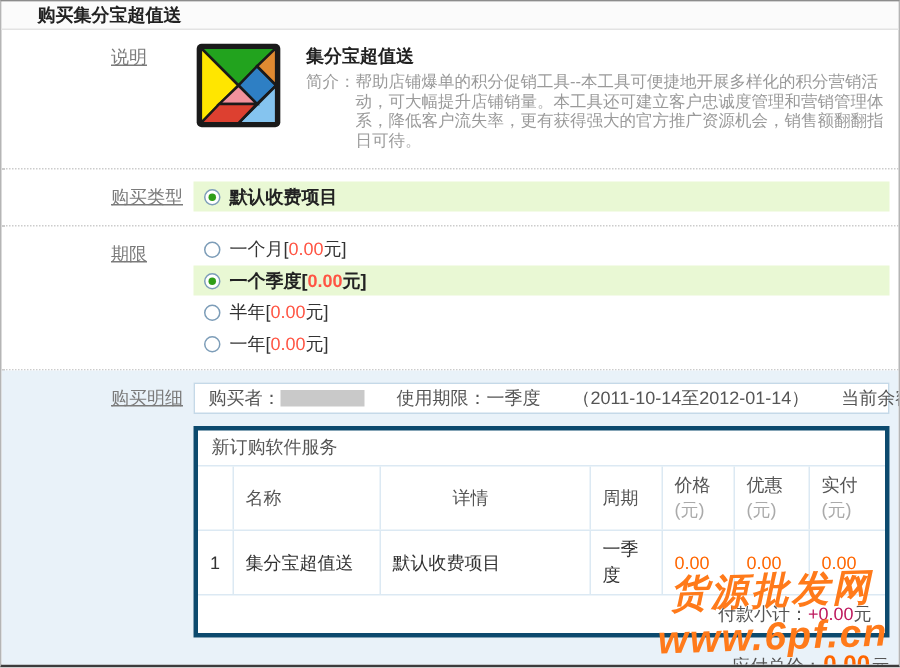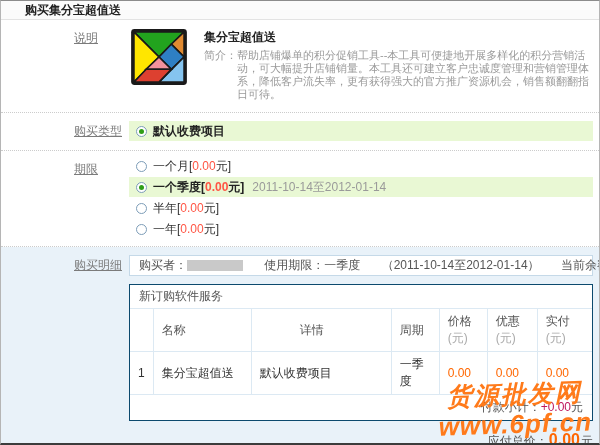--- a/index.html
+++ b/index.html
@@ -33,21 +33,21 @@
   .price-red { color:#ff5544; }
   .date-gray { color:#9a9a9a; margin-left:8px; }
   .sec-type { padding-top:8px; padding-bottom:8px; }
   .sec-duration { padding-top:5px; padding-bottom:6px; }
   
   .sec-detail { background:#e9f2f9; padding-top:8px; padding-bottom:9px; }
   .infobar { width:464px; height:21px; line-height:19px; background:#fff; border:1px solid #c5d9e8;
     padding:0 9px; color:#555; white-space:nowrap; }
   .infobar .gap { display:inline-block; width:18px; }
   .redacted { display:inline-block; width:56px; height:11px; background:#c9c9c9; vertical-align:middle; }
-  .svc-box { width:464px; background:#fff; border:1px solid #0c4a6e; margin-top:8px; }
+  .svc-box { width:464px; background:#fff; border:3px solid #0c4a6e; margin-top:8px; }
   .svc-caption { padding:3px 9px; color:#555; border-bottom:1px solid #dce9f3; }
   table.svc { width:100%; border-collapse:collapse; }
   table.svc th, table.svc td { border-left:1px solid #dce9f3; padding:4px 8px; text-align:left;
     font-weight:normal; font-size:12px; }
   table.svc th:first-child, table.svc td:first-child { border-left:none; width:22px; text-align:center; }
   table.svc th { color:#555; border-bottom:1px solid #dce9f3; }
   table.svc .hsuffix { color:#aaa; }
   table.svc td { color:#333; }
   table.svc td.num { color:#f60; }
   .svc-footer { border-top:1px solid #dce9f3; text-align:right; padding:4px 9px; color:#555; }
@@ -107,21 +107,20 @@
         <span class="price-red">0.00</span>
         <span> 元]</span>
     </div>
 
     <div class="radio-row selected">
       <span class="radio on"></span>
       <span class="opt-strong">一个季度</span>
         <span class="opt-strong">[</span>
         <span class="price-red opt-strong">0.00</span>
         <span class="opt-strong"> 元]</span>
-      <span class="date-gray">2011-10-14至2012-01-14</span>
     </div>
 
     <div class="radio-row">
       <span class="radio"></span>
       <span>半年</span>
         <span>[</span>
         <span class="price-red">0.00</span>
         <span> 元]</span>
     </div>
 

